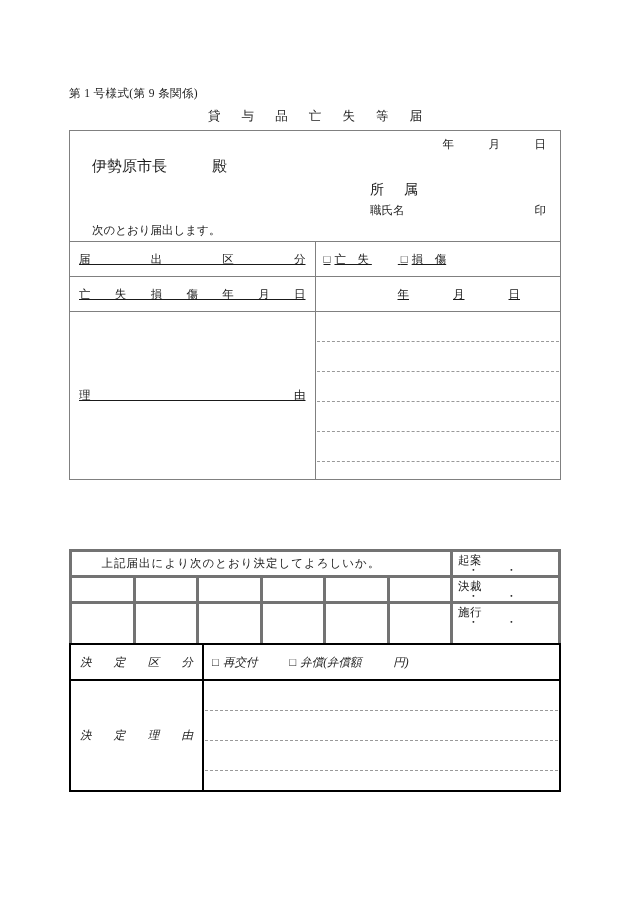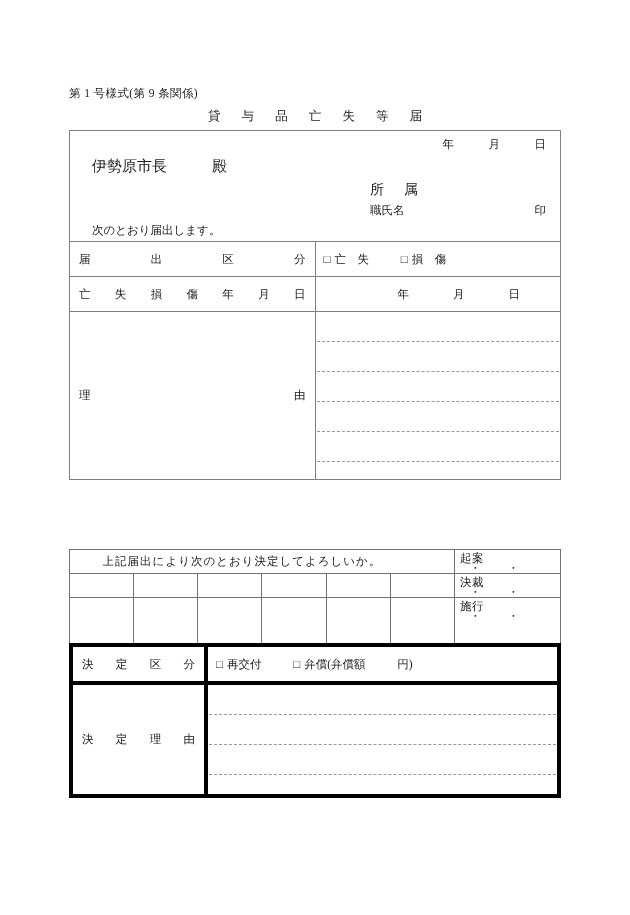--- a/index.html
+++ b/index.html
@@ -45,20 +45,21 @@
 
   
   .tbl {
     position: absolute;
     left: 69px;
     top: 122px;
     width: 492px;
     border-collapse: collapse;
     table-layout: fixed;
     font-size: 11.5px;
+    text-decoration: underline;
   }
   .tbl td {
     border: 1px solid #808080;
     padding: 0;
     vertical-align: top;
     background: #fff;
   }
 
   
   .lbl {
@@ -175,21 +176,21 @@
     width: 492px;
     height: 95px;
   }
   .appr-tbl {
     width: 492px;
     border-collapse: collapse;
     table-layout: fixed;
     font-size: 11.5px;
   }
   .appr-tbl td {
-    border: 1px solid #737373;
+    border: 3px solid #737373;
     padding: 0;
     background: #fff;
     vertical-align: top;
   }
   .ask-cell {
     height: 23px;
     text-align: center;
     vertical-align: middle !important;
     font-size: 11.5px;
     letter-spacing: 1px;
@@ -224,24 +225,25 @@
   .tbl2 {
     position: absolute;
     left: 69px;
     top: 635px;
     width: 492px;
     border-collapse: collapse;
     table-layout: fixed;
     font-size: 11.5px;
   }
   .tbl2 td {
-    border: 4px solid #000000;
+    border: 2px solid #000000;
     padding: 0;
     background: #fff;
     vertical-align: top;
+    font-style: italic;
   }
 </style>
 </head>
 <body>
 
 <div class="page">
 
   <div class="form-no">第 1 号様式(第 9 条関係)</div>
 
   <div class="doc-title">貸 与 品 亡 失 等 届</div>

